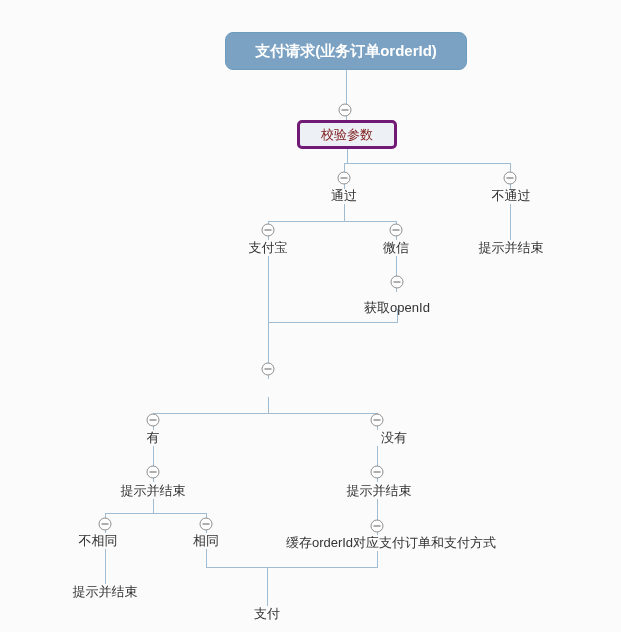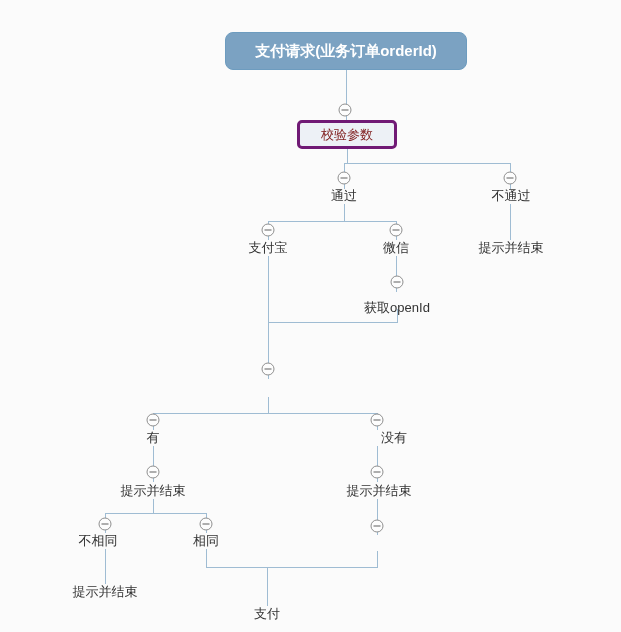--- a/index.html
+++ b/index.html
@@ -99,16 +99,17 @@
   <span class="label" style="left:268px;top:248px">支付宝</span>
   <span class="label" style="left:396px;top:248px">微信</span>
   <span class="label" style="left:511px;top:248px">提示并结束</span>
   <span class="label" style="left:397px;top:308px">获取openId</span>
   <span class="label" style="left:153px;top:438px">有</span>
   <span class="label" style="left:394px;top:438px">没有</span>
   <span class="label" style="left:153px;top:491px">提示并结束</span>
   <span class="label" style="left:379px;top:491px">提示并结束</span>
   <span class="label" style="left:98px;top:541px">不相同</span>
   <span class="label" style="left:206px;top:541px">相同</span>
+  <span class="label" style="left:391px;top:543px">缓存orderId对应支付订单和支付方式</span>
   <span class="label" style="left:105px;top:592px">提示并结束</span>
   <span class="label" style="left:267px;top:614px">支付</span>
 
 </div>
 
 </body></html>

